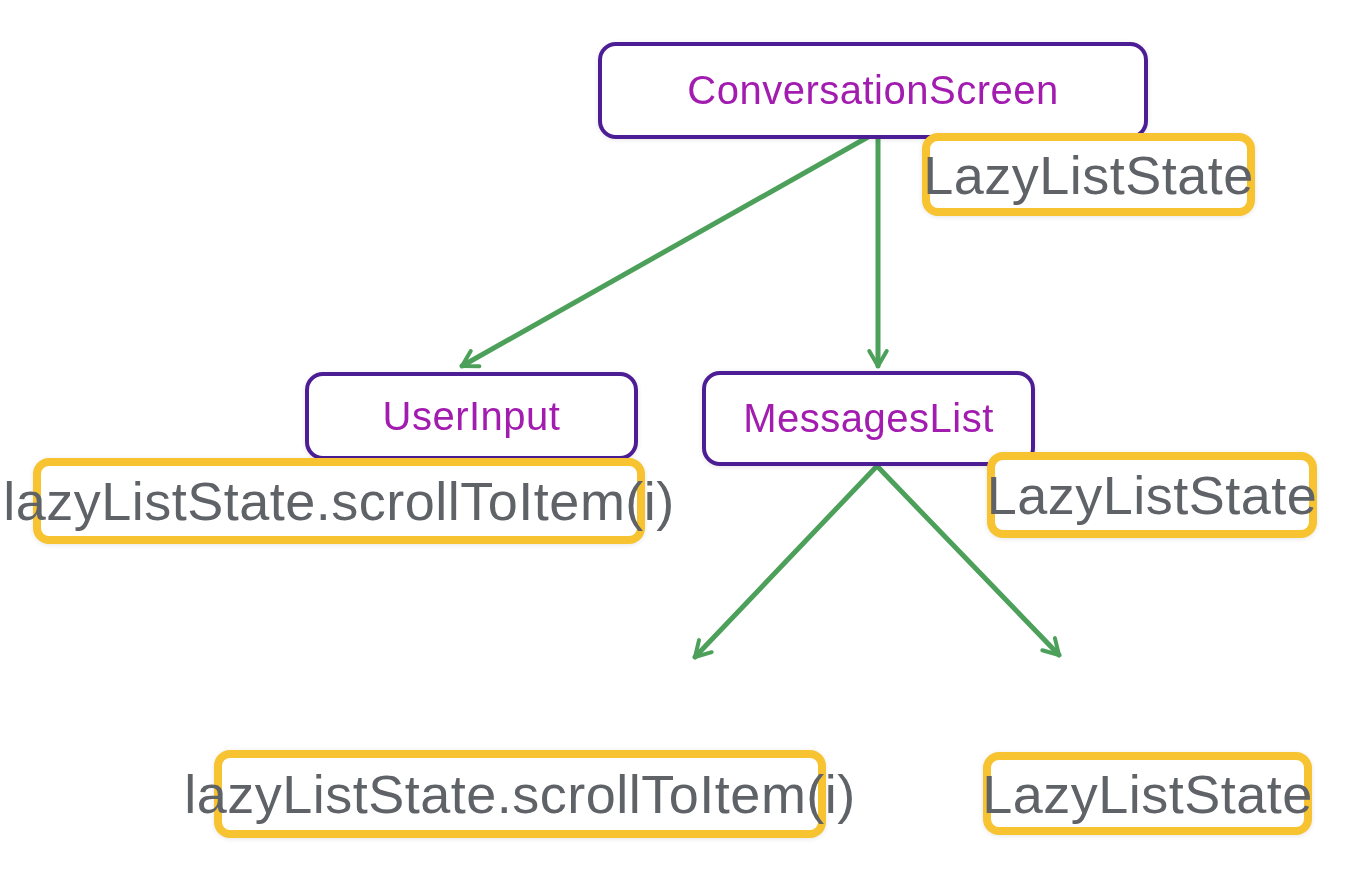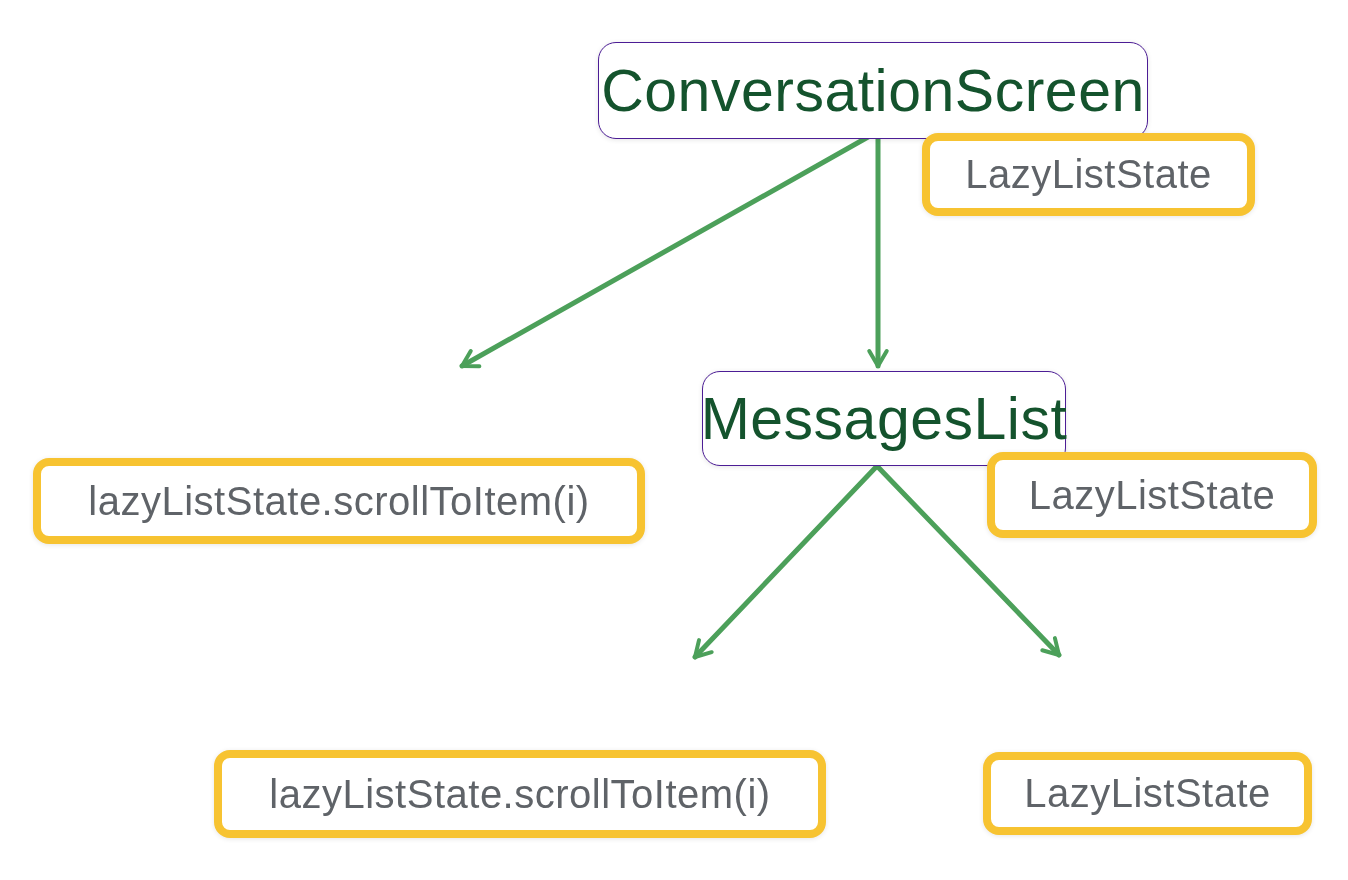--- a/index.html
+++ b/index.html
@@ -27,41 +27,41 @@
     position: absolute;
     display: flex;
     align-items: center;
     justify-content: center;
     background: #ffffff;
     white-space: nowrap;
     box-sizing: border-box;
     box-shadow: 0 1px 5px rgba(0,0,0,0.10);
   }
   .composable {
-    border: 1px solid #4c1d95;
+    border: 4px solid #4c1d95;
     border-radius: 18px;
-    color: #14532d;
-    font-size: 59px;
+    color: #a21caf;
+    font-size: 40px;
     letter-spacing: 0.5px;
     z-index: 1;
   }
   .state {
     border: 8px solid #F7C331;
     border-radius: 16px;
     color: #5f6368;
-    font-size: 40px;
+    font-size: 54px;
     letter-spacing: 0.5px;
     z-index: 2;
   }
   
   #node-conversation-screen { left: 598px; top: 42px;  width: 550px; height: 97px; }
   #state-conversation-screen{ left: 922px; top: 133px; width: 333px; height: 83px; }
   #node-user-input          { left: 305px; top: 372px; width: 333px; height: 88px; }
   #state-user-input         { left: 33px;  top: 458px; width: 612px; height: 86px; }
-  #node-messages-list       { left: 702px; top: 371px; width: 364px; height: 95px; }
+  #node-messages-list       { left: 702px; top: 371px; width: 333px; height: 95px; }
   #state-messages-list      { left: 987px; top: 452px; width: 330px; height: 86px; }
   #node-button              { left: 503px; top: 662px; width: 330px; height: 90px; }
   #state-button             { left: 214px; top: 750px; width: 612px; height: 88px; }
   #node-lazy-column         { left: 925px; top: 660px; width: 323px; height: 92px; }
   #state-lazy-column        { left: 983px; top: 752px; width: 329px; height: 83px; }
 </style>
 </head>
 <body>
 
 <div id="canvas">
@@ -75,20 +75,21 @@
     <line x1="868" y1="137" x2="462" y2="366" stroke="#4CA05A" stroke-width="5" stroke-linecap="round" marker-end="url(#arrowhead)"></line>
     <line x1="878" y1="137" x2="878" y2="366" stroke="#4CA05A" stroke-width="5" stroke-linecap="round" marker-end="url(#arrowhead)"></line>
     <line x1="877" y1="466" x2="695" y2="657" stroke="#4CA05A" stroke-width="5" stroke-linecap="round" marker-end="url(#arrowhead)"></line>
     <line x1="877" y1="466" x2="1059" y2="655" stroke="#4CA05A" stroke-width="5" stroke-linecap="round" marker-end="url(#arrowhead)"></line>
   </svg>
 
   <div id="node-conversation-screen" class="node composable">ConversationScreen</div>
 
   <div id="state-conversation-screen" class="node state">LazyListState</div>
 
+  <div id="node-user-input" class="node composable">UserInput</div>
 
   <div id="state-user-input" class="node state">lazyListState.scrollToItem(i)</div>
 
   <div id="node-messages-list" class="node composable">MessagesList</div>
 
   <div id="state-messages-list" class="node state">LazyListState</div>
 
 
   <div id="state-button" class="node state">lazyListState.scrollToItem(i)</div>
 

